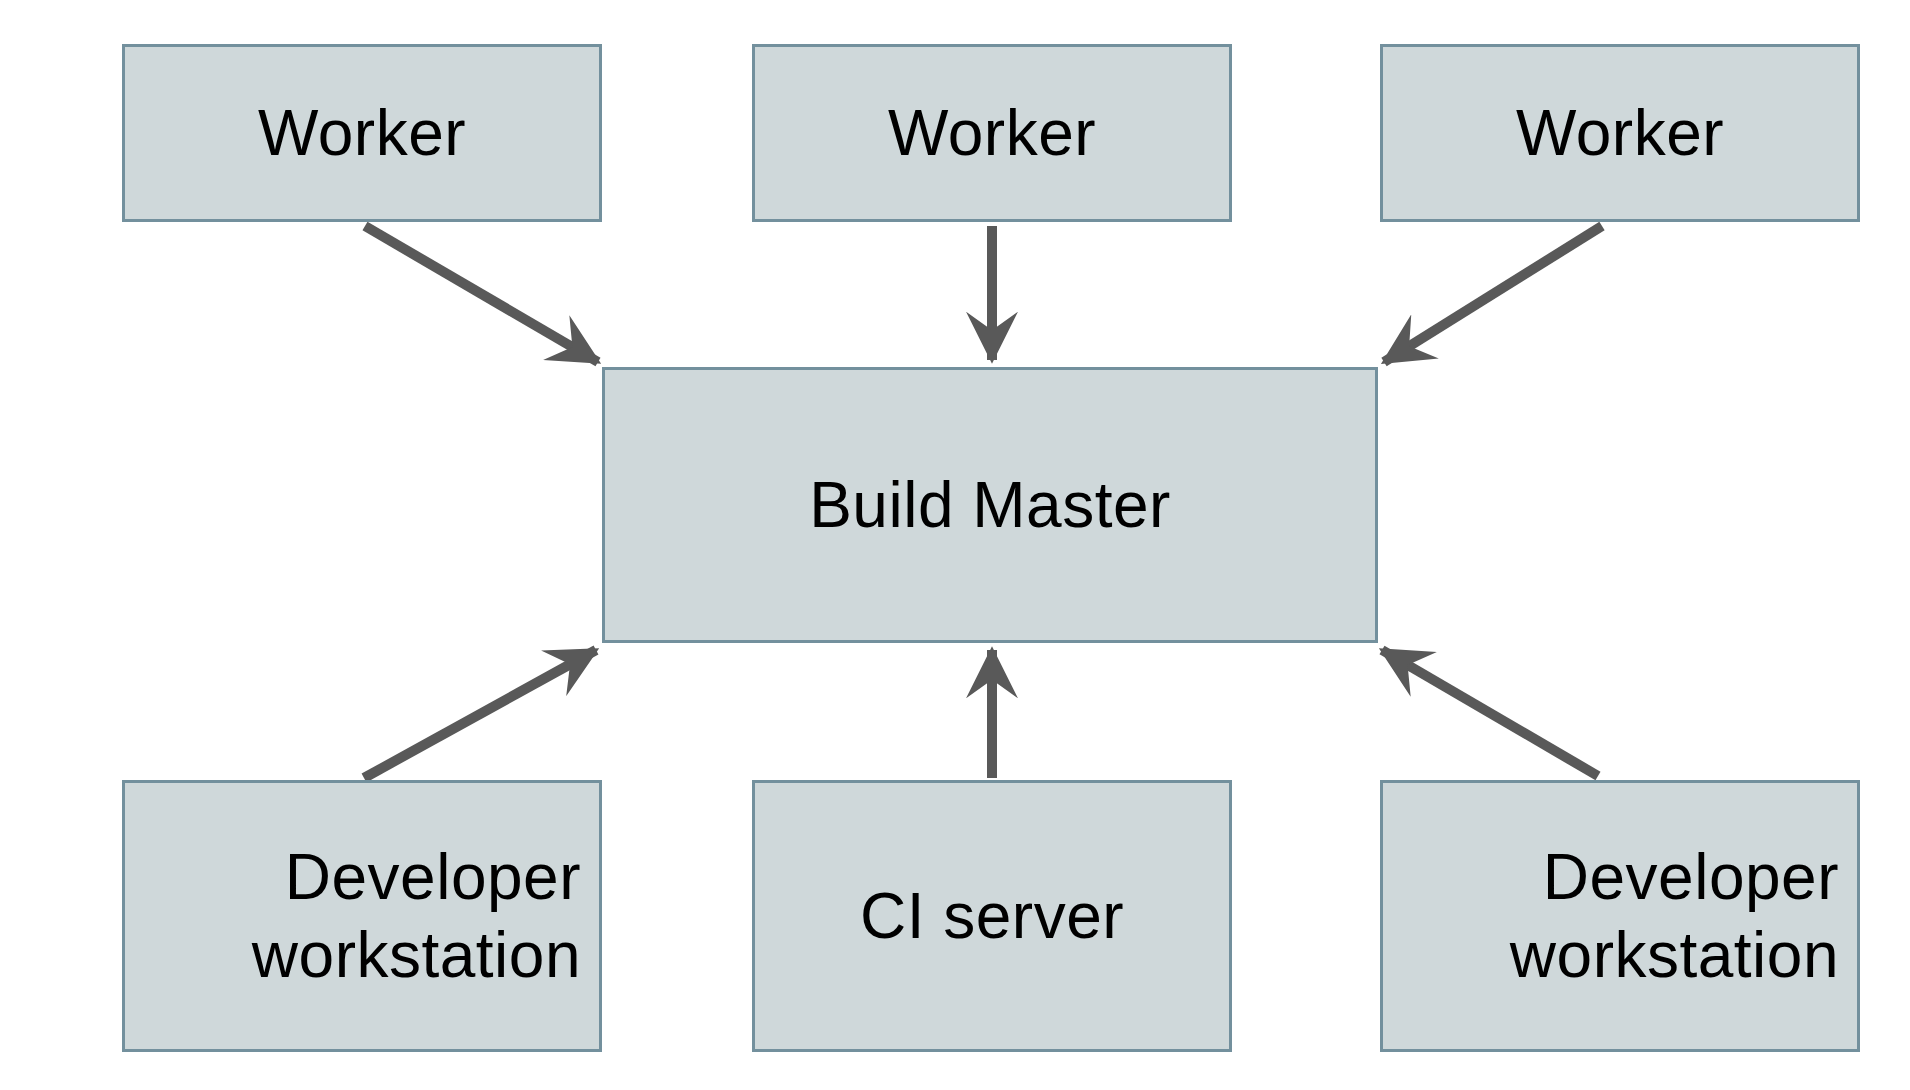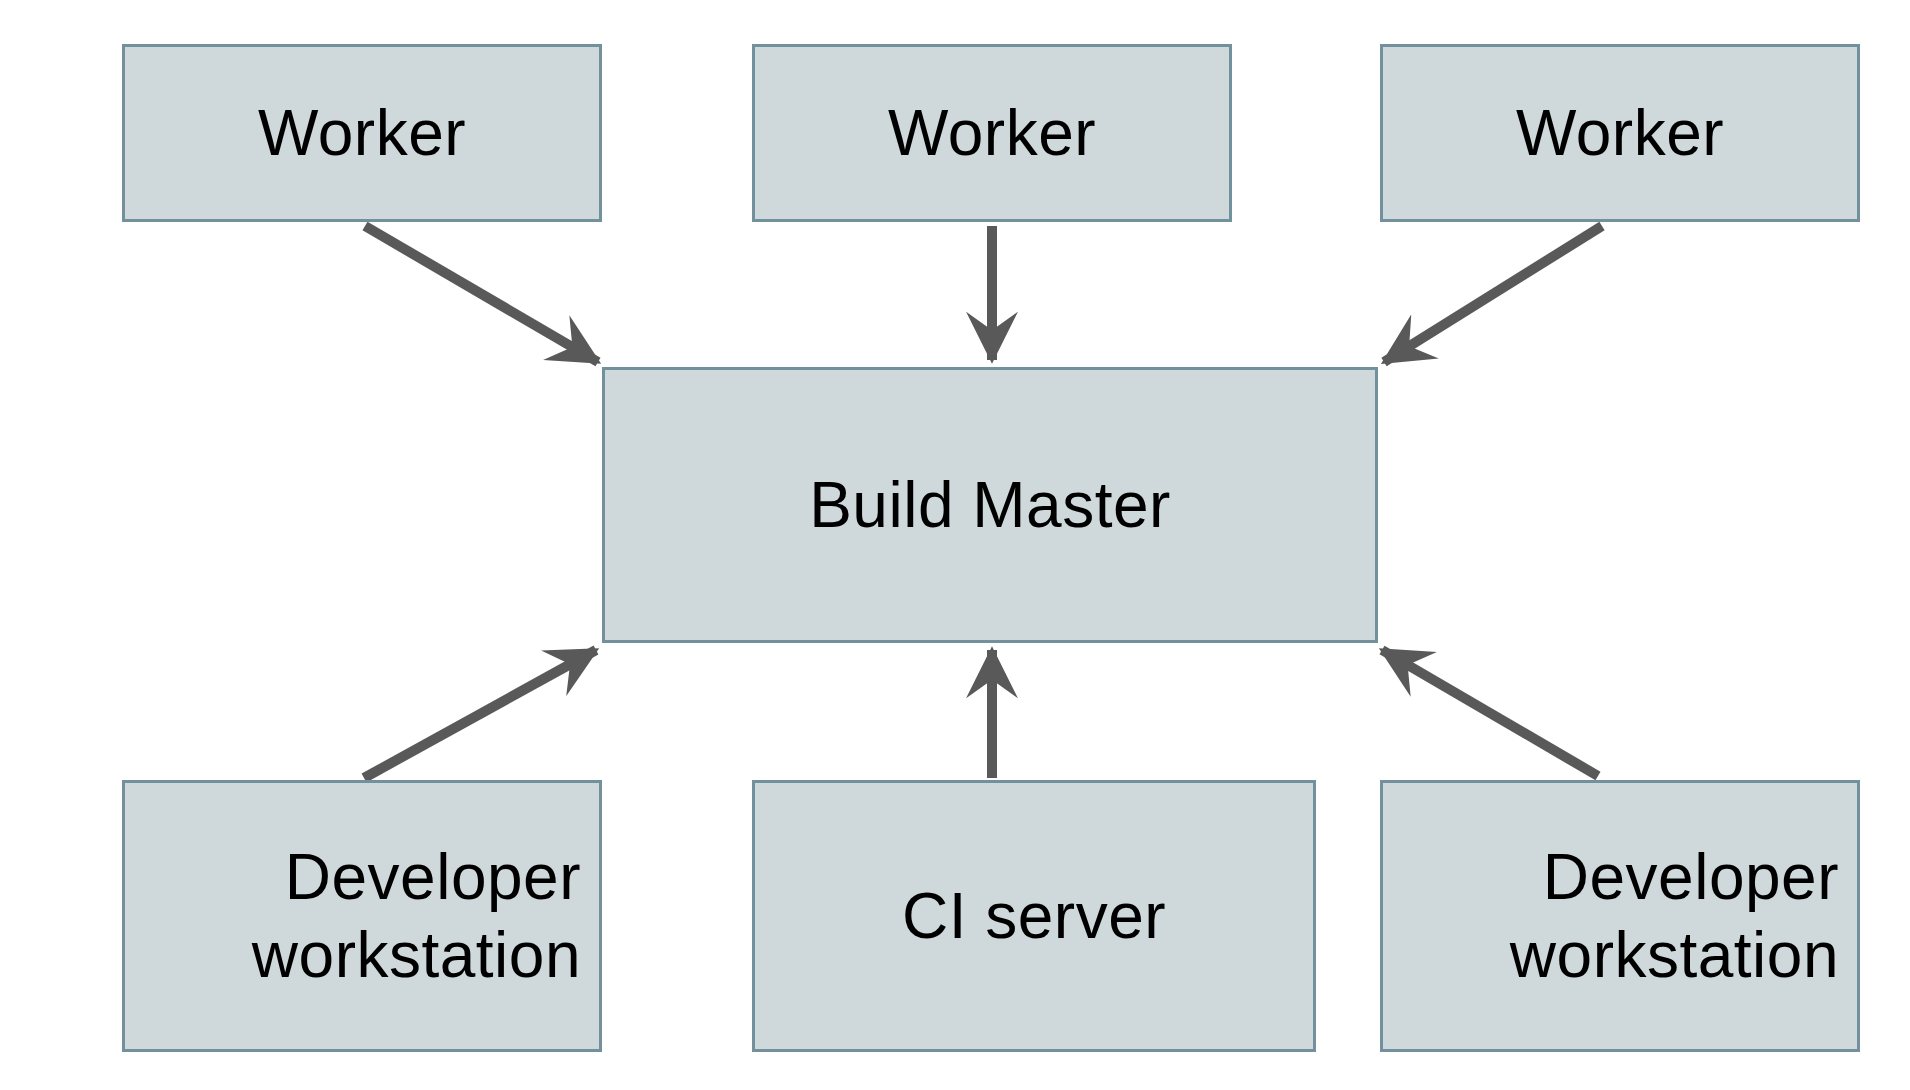--- a/index.html
+++ b/index.html
@@ -46,21 +46,21 @@
   
   #n-worker-1 { left: 122px;  top: 44px;  width: 480px; height: 178px; }
   #n-worker-2 { left: 752px;  top: 44px;  width: 480px; height: 178px; }
   #n-worker-3 { left: 1380px; top: 44px;  width: 480px; height: 178px; }
 
   
   #n-build-master { left: 602px; top: 367px; width: 776px; height: 276px; }
 
   
   #n-dev-left  { left: 122px;  top: 780px; width: 480px; height: 272px; }
-  #n-ci-server { left: 752px;  top: 780px; width: 564px; height: 272px; }
+  #n-ci-server { left: 752px;  top: 780px; width: 480px; height: 272px; }
   #n-dev-right { left: 1380px; top: 780px; width: 480px; height: 272px; }
 </style>
 </head>
 <body>
 
 <div class="canvas">
 
   <svg class="edges-layer" width="1910" height="1090" viewBox="0 0 1910 1090" xmlns="http://www.w3.org/2000/svg">
     <defs>
       <marker id="arrowhead" viewBox="0 0 10 10" refX="9.3" refY="5" markerWidth="5.2" markerHeight="5.2" markerUnits="strokeWidth" orient="auto">

